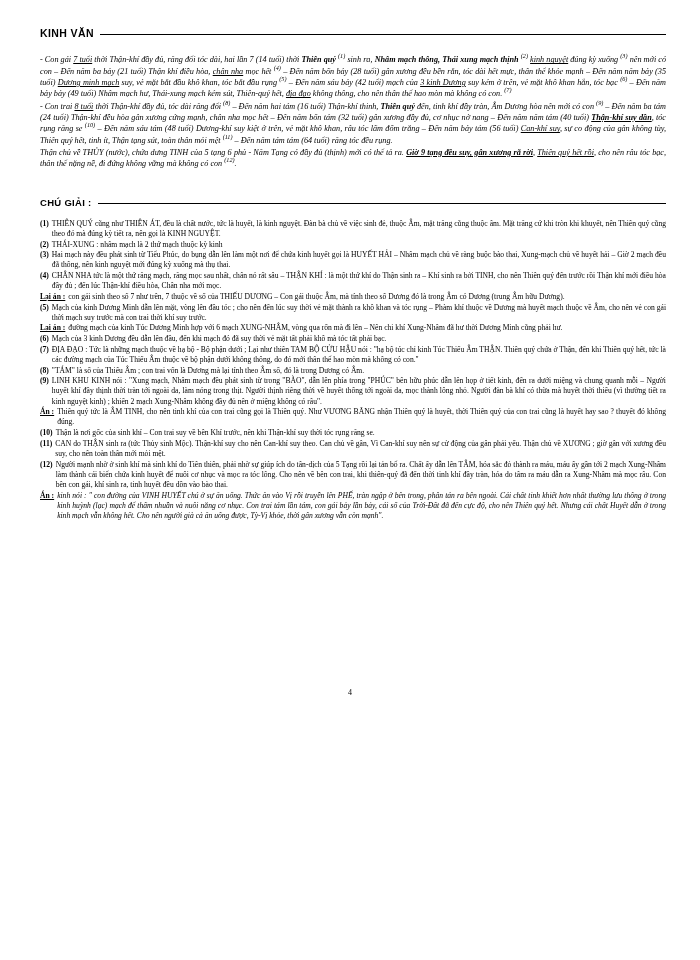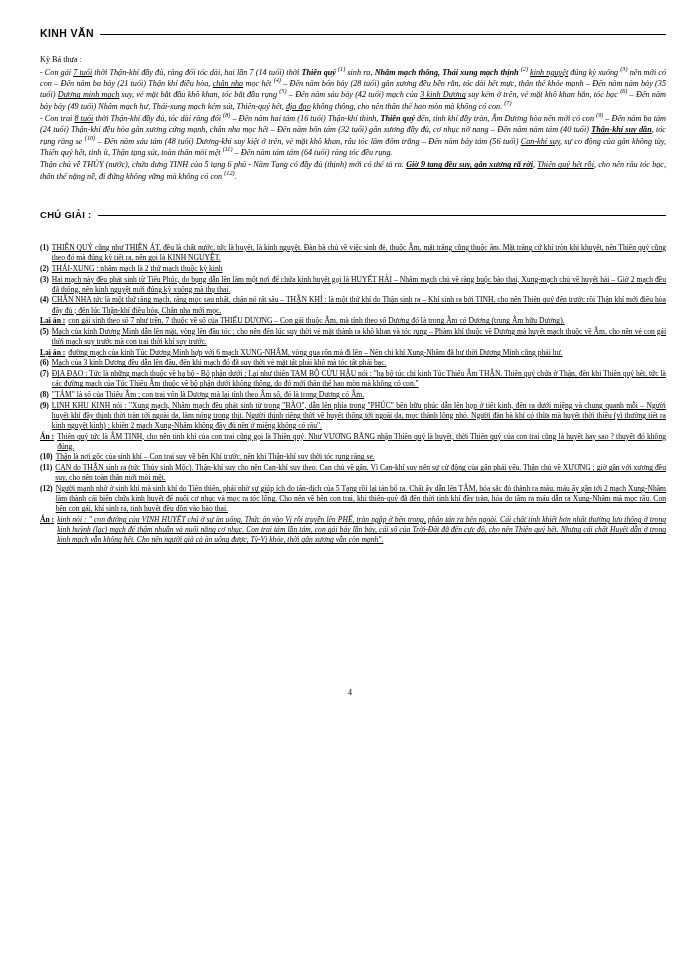--- a/index.html
+++ b/index.html
@@ -55,21 +55,21 @@
   sup { font-size: 6.2px; vertical-align: super; line-height: 0; }
 
   .section-head {
     display: flex;
     align-items: baseline;
     font-family: "Liberation Sans", sans-serif;
     font-weight: bold;
     font-size: 9.5px;
     letter-spacing: 0.3px;
     margin-top: 26px;
-    margin-bottom: 22px;
+    margin-bottom: 10px;
   }
   .section-head .rule {
     flex: 1;
     border-bottom: 1px solid #000;
     margin-left: 6px;
     position: relative;
     top: -2px;
   }
   .notes {
     font-size: 7.6px;
@@ -81,42 +81,40 @@
     text-align: justify;
   }
   .note .num {
     flex: 0 0 auto;
     white-space: nowrap;
     padding-right: 3px;
   }
   .note .txt {
     flex: 1 1 auto;
     text-align: justify;
-    text-decoration: underline;
   }
   .pagenum {
     position: absolute;
     bottom: 14px;
     left: 0;
     width: 700px;
     text-align: center;
     font-size: 8px;
   }
 </style>
 </head>
 <body>
 
 <div class="page">
 
   <div class="title-row">
     <span>KINH VĂN</span>
     <span class="rule"></span>
   </div>
 
-  <p>Kỳ Bá thưa :</p>
 
   <p class="ital">
     <span>- Con gái </span><span class="u">7 tuổi</span> thời Thận-khí đầy đủ, răng đổi tóc dài, hai lần 7 (14 tuổi) thời <span class="bold">Thiên quý</span> <sup>(1)</sup> sinh ra, <span class="bold">Nhâm mạch thông, Thái xung mạch thịnh</span> <sup>(2)</sup> <span class="u">kinh nguyệt</span> đúng kỳ xuống <sup>(3)</sup> nên mới có con – Đến năm ba bảy (21 tuổi) Thận khí điều hòa, <span class="u">chân nha</span> mọc hết <sup>(4)</sup> – Đến năm bốn bảy (28 tuổi) gân xương đều bền rắn, tóc dài hết mực, thân thể khỏe mạnh – Đến năm năm bảy (35 tuổi) <span class="u">Dương minh mạch</span> suy, vẻ mặt bắt đầu khô khan, tóc bắt đầu rụng <sup>(5)</sup> – Đến năm sáu bảy (42 tuổi) mạch của <span class="u">3 kinh Dương</span> suy kém ở trên, vẻ mặt khô khan hẳn, tóc bạc <sup>(6)</sup> – Đến năm bảy bảy (49 tuổi) Nhâm mạch hư, Thái-xung mạch kém sút, Thiên-quý hết, <span class="u">địa đạo</span> không thông, cho nên thân thể hao mòn mà không có con. <sup>(7)</sup>
   </p>
 
   <p class="ital">
     <span>- Con trai </span><span class="u">8 tuổi</span> thời Thận-khí đầy đủ, tóc dài răng đổi <sup>(8)</sup> – Đến năm hai tám (16 tuổi) Thận-khí thinh, <span class="bi">Thiên quý</span> đến, tinh khí đầy tràn, Âm Dương hòa nên mới có con <sup>(9)</sup> – Đến năm ba tám (24 tuổi) Thận-khí đều hòa gân xương cứng mạnh, chân nha mọc hết – Đến năm bốn tám (32 tuổi) gân xương đầy đủ, cơ nhục nở nang – Đến năm năm tám (40 tuổi) <span class="bu">Thận-khí suy dần</span>, tóc rụng răng se <sup>(10)</sup> – Đến năm sáu tám (48 tuổi) Dương-khí suy kiệt ở trên, vẻ mặt khô khan, râu tóc lấm đốm trắng – Đến năm bảy tám (56 tuổi) <span class="u">Can-khí suy</span>, sự co động của gân không tùy, Thiên quý hết, tinh ít, Thận tạng sút, toàn thân mỏi mệt <sup>(11)</sup> – Đến năm tám tám (64 tuổi) răng tóc đều rụng.
   </p>
 
   <p class="ital">

